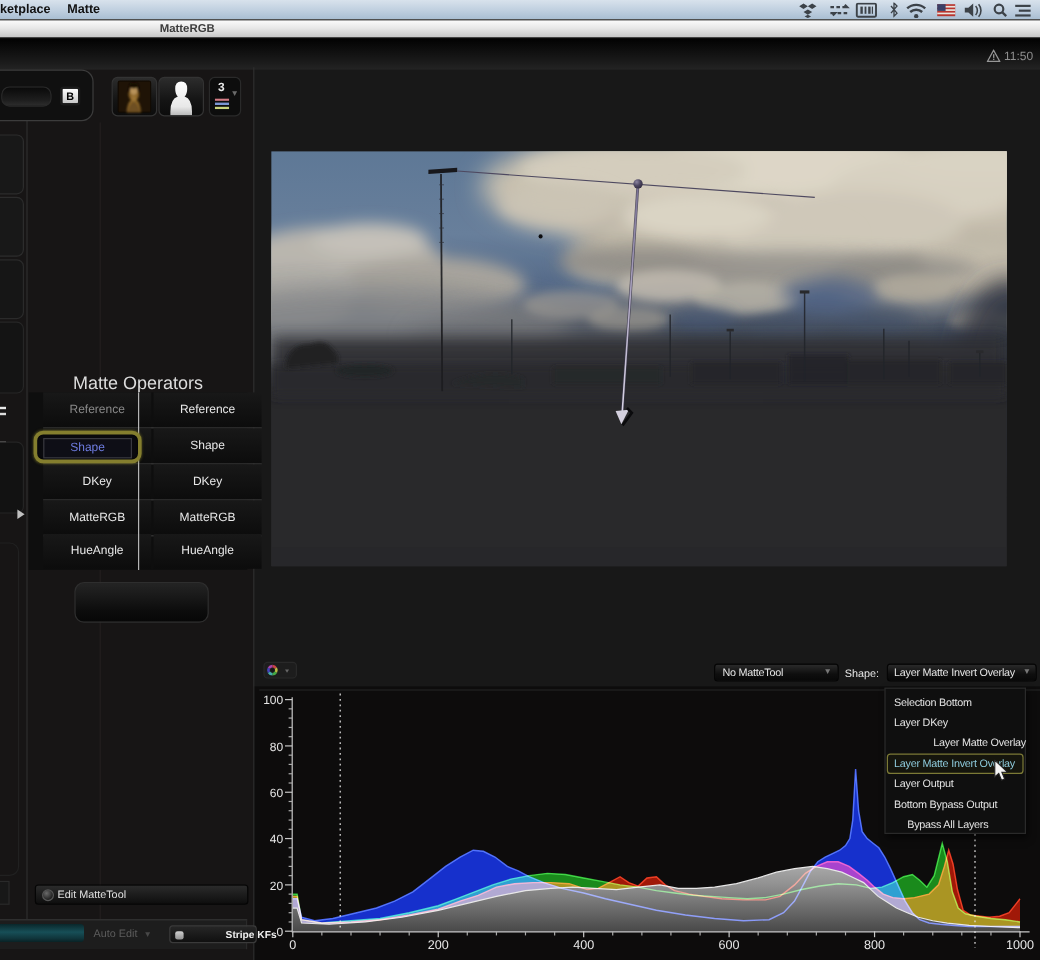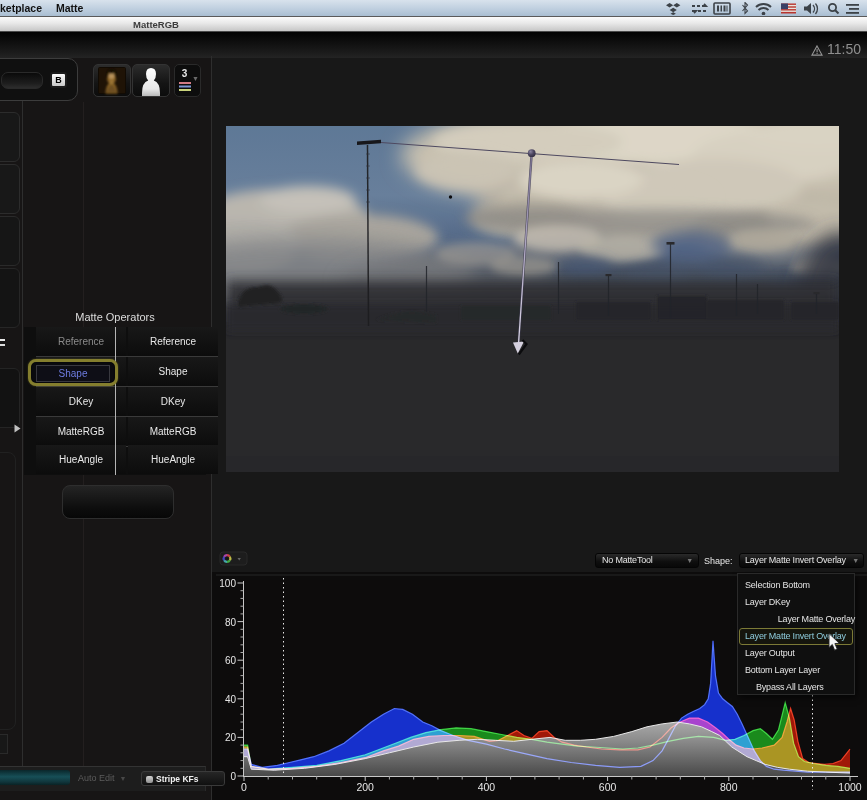--- a/index.html
+++ b/index.html
@@ -17,56 +17,56 @@
     border-bottom:1px solid #4a4a4a;box-sizing:border-box;}
   #titlebar span{position:absolute;top:2px;left:0;width:312px;text-align:center;
     font-size:9.5px;font-weight:bold;color:#3c3c3c;}
   
   #win{left:0;top:32px;width:867px;height:768px;background:#171515;}
   #rightbg{left:211px;top:0;width:656px;height:768px;background:#181818;}
   #histbg{left:211px;top:540px;width:656px;height:228px;background:#0d0c0c;}
   #topstrip{left:0;top:0;width:867px;height:26px;
     background:linear-gradient(#020202,#1c1c1c 80%,#242424);}
   .vline{width:1px;background:#2e2e2e;}
-  #warn{right:6px;top:9px;color:#8f8f8f;font-size:14px;}
+  #warn{right:6px;top:9px;color:#8f8f8f;font-size:10px;}
   
   #tlpanel{left:-10px;top:26px;width:86px;height:41px;background:#101010;
     border:1px solid #3c3c3c;border-radius:10px;}
   #tlfield{left:1px;top:40px;width:40px;height:15px;border-radius:7px;
     background:linear-gradient(#0a0a0a,#1e1e1e 70%,#2d2d2d);border:1px solid #2a2a2a;}
   #bbtn{left:50px;top:40px;width:13px;height:12px;background:linear-gradient(#fdfdfd,#c8c8c8);
     border-radius:3px;color:#000;font-weight:bold;font-size:9px;text-align:center;line-height:12px;
     border:2px solid #1b1b1b;}
   .thumb{top:32px;height:31px;border-radius:5px;
     background:linear-gradient(#2c2c2c,#141414 60%,#0c0c0c);border:1px solid #333;}
   
-  #mattetitle{left:24px;top:279px;width:182px;text-align:center;color:#dcdcdc;font-size:11px;}
+  #mattetitle{left:24px;top:279px;width:182px;text-align:center;color:#dcdcdc;font-size:15px;}
   #mattetable{left:24px;top:295px;width:182px;height:148px;background:#0e0e0e;}
   .mrow{position:absolute;left:12px;width:182px;height:29px;border-bottom:1px solid #3a3a3a;}
   .mcell{position:absolute;top:0;width:90px;height:29px;line-height:29px;text-align:center;
      font-size:10px;color:#e8e8e8;background:linear-gradient(#181818,#0c0c0c);}
   #mdivider{left:115px;top:295px;width:1px;height:148px;background:#b5b5b5;}
   #shapehl{left:28px;top:327px;width:90px;height:27px;border:3px solid #847e2e;border-radius:8px;
      box-shadow:0 0 2px rgba(120,115,40,.6), inset 0 0 2px #000;background:#0a0a0e;box-sizing:border-box;}
   #shapehl div{margin:3px 5px;height:15px;background:#0e0e16;border:1px solid #38383f;
      text-align:center;line-height:15px;font-size:10px;color:#6e7ce0;}
   #emptybtn{left:62px;top:453px;width:110px;height:32px;border-radius:8px;
      background:linear-gradient(#242424,#0d0d0d 70%,#070707);border:1px solid #2e2e2e;}
   
   #editmt{left:29px;top:705px;width:176px;height:15px;border-radius:3px;
      background:linear-gradient(#2b2b2b,#0e0e0e);border:1px solid #050505;
      color:#e0e0e0;font-size:9px;line-height:15px;}
   #bstrip{left:0;top:734px;width:206px;height:25px;background:#1d1d1d;
      border-top:1px solid #333;border-right:1px solid #2a2a2a;box-sizing:border-box;}
   #tealbar{left:0;top:738px;width:70px;height:15px;border-radius:0 3px 3px 0;
      background:linear-gradient(#0a272b,#174f57 45%,#10353b 80%,#092225);}
   #autoedit{left:78px;top:741px;color:#5c5c5c;font-size:9px;}
-  #stripekfs{left:141px;top:739px;width:84px;height:15px;border-radius:3px;white-space:nowrap;
+  #stripekfs{left:141px;top:739px;width:73px;height:15px;border-radius:3px;white-space:nowrap;
      box-sizing:border-box;background:linear-gradient(#262626,#101010);border:1px solid #3a3a3a;
-     color:#f0f0f0;font-size:8.5px;font-weight:bold;line-height:14px;}
+     color:#f0f0f0;font-size:8.5px;font-weight:bold;line-height:14px;padding-left:32px;}
   
   .ddbtn{height:13px;border-radius:3px;background:linear-gradient(#2a2a2a,#0e0e0e 60%,#080808);
      border:1px solid #050505;color:#e6e6e6;font-size:9px;line-height:13px;
      white-space:nowrap;letter-spacing:-0.2px;}
   #renderlbl{left:704px;top:524px;color:#e8e8e8;font-size:9px;}
   
   #popup{left:737px;top:541px;width:118px;height:122px;background:#0f0f0f;
      border:1px solid #2a2a2a;box-shadow:2px 3px 6px rgba(0,0,0,.6);z-index:30;box-sizing:border-box;}
   .pitem{position:absolute;left:7px;width:110px;height:17px;line-height:17px;
      font-size:9px;color:#e4e4e4;white-space:nowrap;letter-spacing:-0.2px;}
@@ -215,20 +215,21 @@
         <div class="mcell" style="left:0;">HueAngle</div>
         <div class="mcell" style="left:92px;">HueAngle</div>
       </div>
   </div>
   <div class="abs" id="mdivider"></div>
   <div class="abs" id="shapehl">
       <div>Shape</div>
     </div>
   <div class="abs" id="emptybtn"></div>
 
+  <div class="abs" id="editmt"><span style="position:absolute;left:5px;top:3px;width:8px;height:8px;border-radius:50%;background:radial-gradient(circle at 35% 30%,#6a6a6a,#222 70%);border:1px solid #555;"></span><span style="margin-left:18px;">Edit MatteTool</span></div>
   <div class="abs" id="bstrip"></div>
   <div class="abs" id="tealbar"></div>
   <div class="abs" id="autoedit">Auto Edit&nbsp;&nbsp;<span style="color:#484848;font-size:7px;">▼</span></div>
   <div class="abs" id="stripekfs"><span style="position:absolute;left:4px;top:3.5px;width:7px;height:7px;border-radius:2px;background:linear-gradient(#d0d0d0,#909090);"></span><span style="margin-left:14px;">Stripe KFs</span></div>
 
   <div class="abs ddbtn" style="left:595px;top:521px;width:102px;"><span style="margin-left:6px;">No MatteTool</span><span style="float:right;margin-right:5px;color:#777;font-size:7px;">▼</span></div>
   <div class="abs" id="renderlbl">Shape:</div>
   <div class="abs ddbtn" style="left:739px;top:521px;width:123px;"><span style="margin-left:5px;">Layer Matte Invert Overlay</span><span style="float:right;margin-right:4px;color:#777;font-size:7px;">▼</span></div>
 
   <svg class="abs" style="left:0;top:0;z-index:5;" width="867" height="768" viewBox="0 32 867 768">
@@ -471,19 +472,19 @@
 <path d="M296.5,214 L300.5,218 L292.8,228.5" fill="none" stroke="#0b0b0d" stroke-width="2.2"></path>
 </svg>
 
   <div class="abs" id="popup">
     <div class="pitem" style="top:3px;">Selection Bottom</div>
     <div class="pitem" style="top:20px;">Layer DKey</div>
     <div class="pitem" style="top:37px;text-align:right;">Layer Matte Overlay</div>
     <div id="hlitem"></div>
     <div class="pitem" style="top:54px;color:#8ecbdc;">Layer Matte Invert Overlay</div>
     <div class="pitem" style="top:71px;">Layer Output</div>
-    <div class="pitem" style="top:88px;">Bottom Layer Layer</div>
+    <div class="pitem" style="top:88px;">Bottom Bypass Output</div>
     <div class="pitem" style="top:105px;margin-left:11px;">Bypass All Layers</div>
   </div>
   <svg class="abs" style="left:828px;top:601px;z-index:40;" width="13" height="19" viewBox="0 0 13 19">
       <path d="M1,0.5 L1,14.5 L4.3,11.5 L6.6,17.2 L9.2,16.1 L6.9,10.6 L11.3,10.3 Z" fill="#f4f4f4" stroke="#222" stroke-width="0.9"></path>
     </svg>
 </div>
 
 </body></html>

